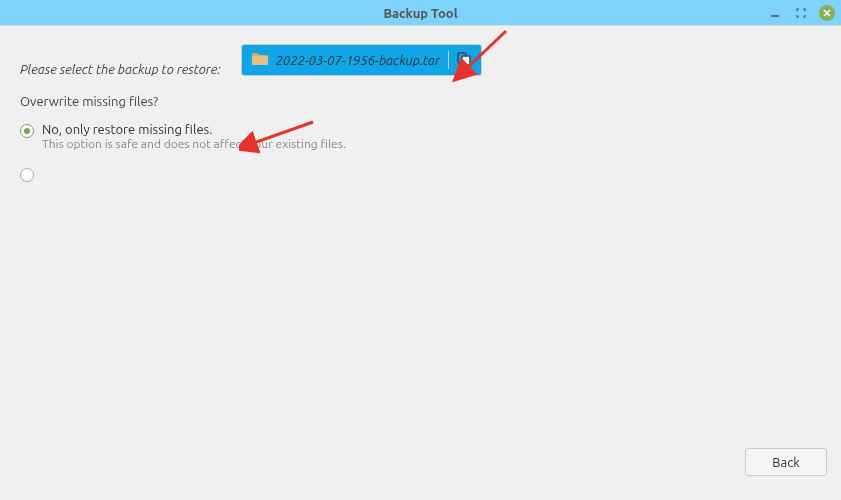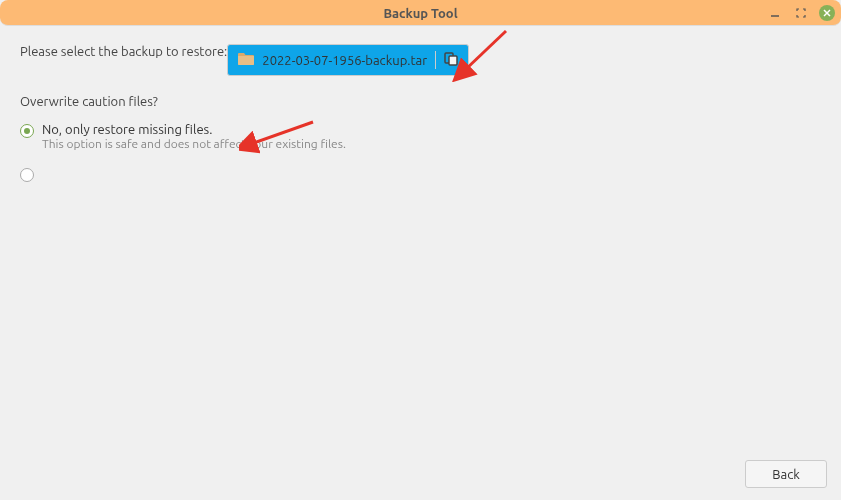--- a/index.html
+++ b/index.html
@@ -12,27 +12,26 @@
       font-size: 13px;
       background: #f0f0f0;
       width: 841px;
       height: 500px;
       overflow: hidden;
       position: relative;
       color: #333;
     }
     .titlebar {
       height: 26px;
-      background: #fdba74;
+      background: #7dd3fc;
       display: flex;
       align-items: center;
       justify-content: center;
       position: relative;
       border-bottom: 1px solid #ddd;
-      border-radius: 8px;
     }
     .titlebar-title {
       font-weight: bold;
       font-size: 13px;
       color: #555;
     }
     .window-controls {
       position: absolute;
       right: 6px;
       top: 0;
@@ -67,23 +66,24 @@
     .close-btn svg {
       width: 8px;
       height: 8px;
     }
     .content {
       padding: 18px 20px;
       position: relative;
     }
     .row1 {
       display: flex;
-      align-items: flex-start;
-      gap: 0;
+      align-items: flex-end;
+      gap: 20px;
       margin-bottom: 18px;
+      font-style: italic;
     }
     .label1 {
       color: #444;
     }
     .file-chooser {
       display: inline-flex;
       align-items: center;
       gap: 8px;
       background: #0ea5e9;
       border: 1px solid #ccc;
@@ -155,21 +155,21 @@
       color: #333;
       font-size: 13px;
     }
     .radio-desc {
       color: #888;
       font-size: 12px;
       margin-top: 1px;
     }
     .footer {
       position: absolute;
-      bottom: 12px;
+      bottom: 24px;
       right: 14px;
       display: flex;
       gap: 0;
     }
     .btn {
       background: #f5f5f5;
       border: 1px solid #ccc;
       border-radius: 3px;
       padding: 6px 0;
       width: 82px;
@@ -230,21 +230,21 @@
       <span class="file-sep"></span>
       <span class="paste-icon">
         <svg viewBox="0 0 14 14">
           <rect x="1" y="1" width="8" height="10" rx="1" fill="none" stroke="#444" stroke-width="1.5"></rect>
           <rect x="5" y="4" width="8" height="9" rx="1" fill="#f5f5f5" stroke="#444" stroke-width="1.5"></rect>
         </svg>
       </span>
     </div>
   </div>
 
-  <div class="question">Overwrite caution files?</div>
+  <div class="question">Overwrite missing files?</div>
 
   <div class="radio-group">
     <div class="radio-option">
       <div class="radio-circle selected"></div>
       <div class="radio-text">
         <span class="radio-title">No, only restore missing files.</span>
         <span class="radio-desc">This option is safe and does not affect your existing files.</span>
       </div>
     </div>
     <div class="radio-option">

